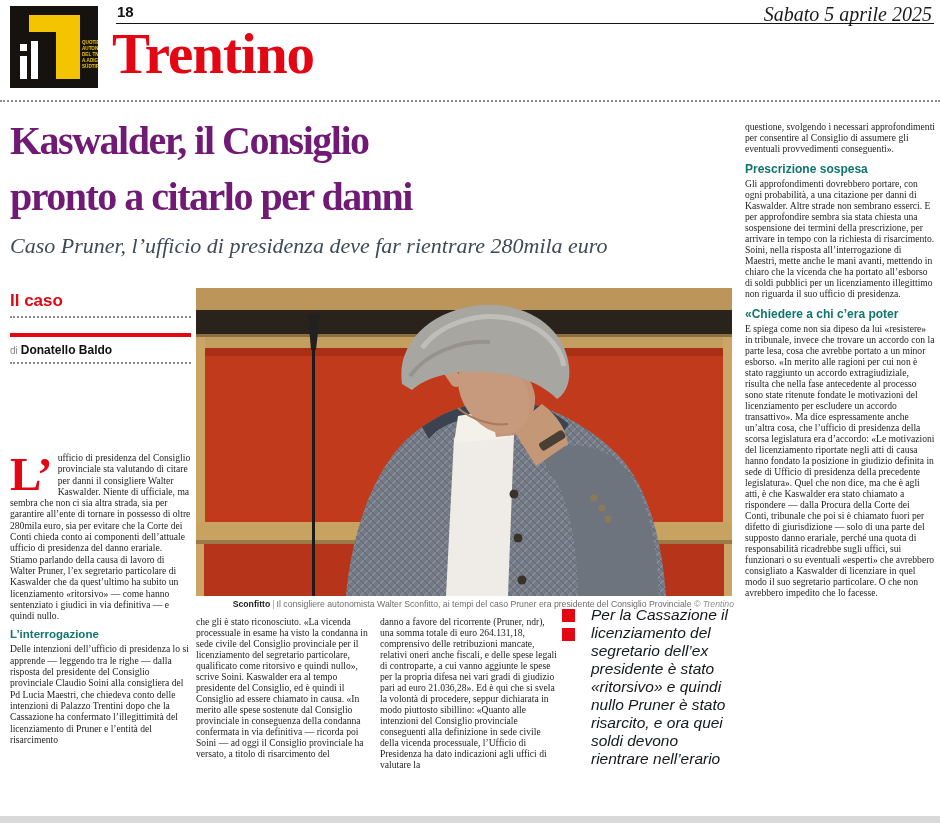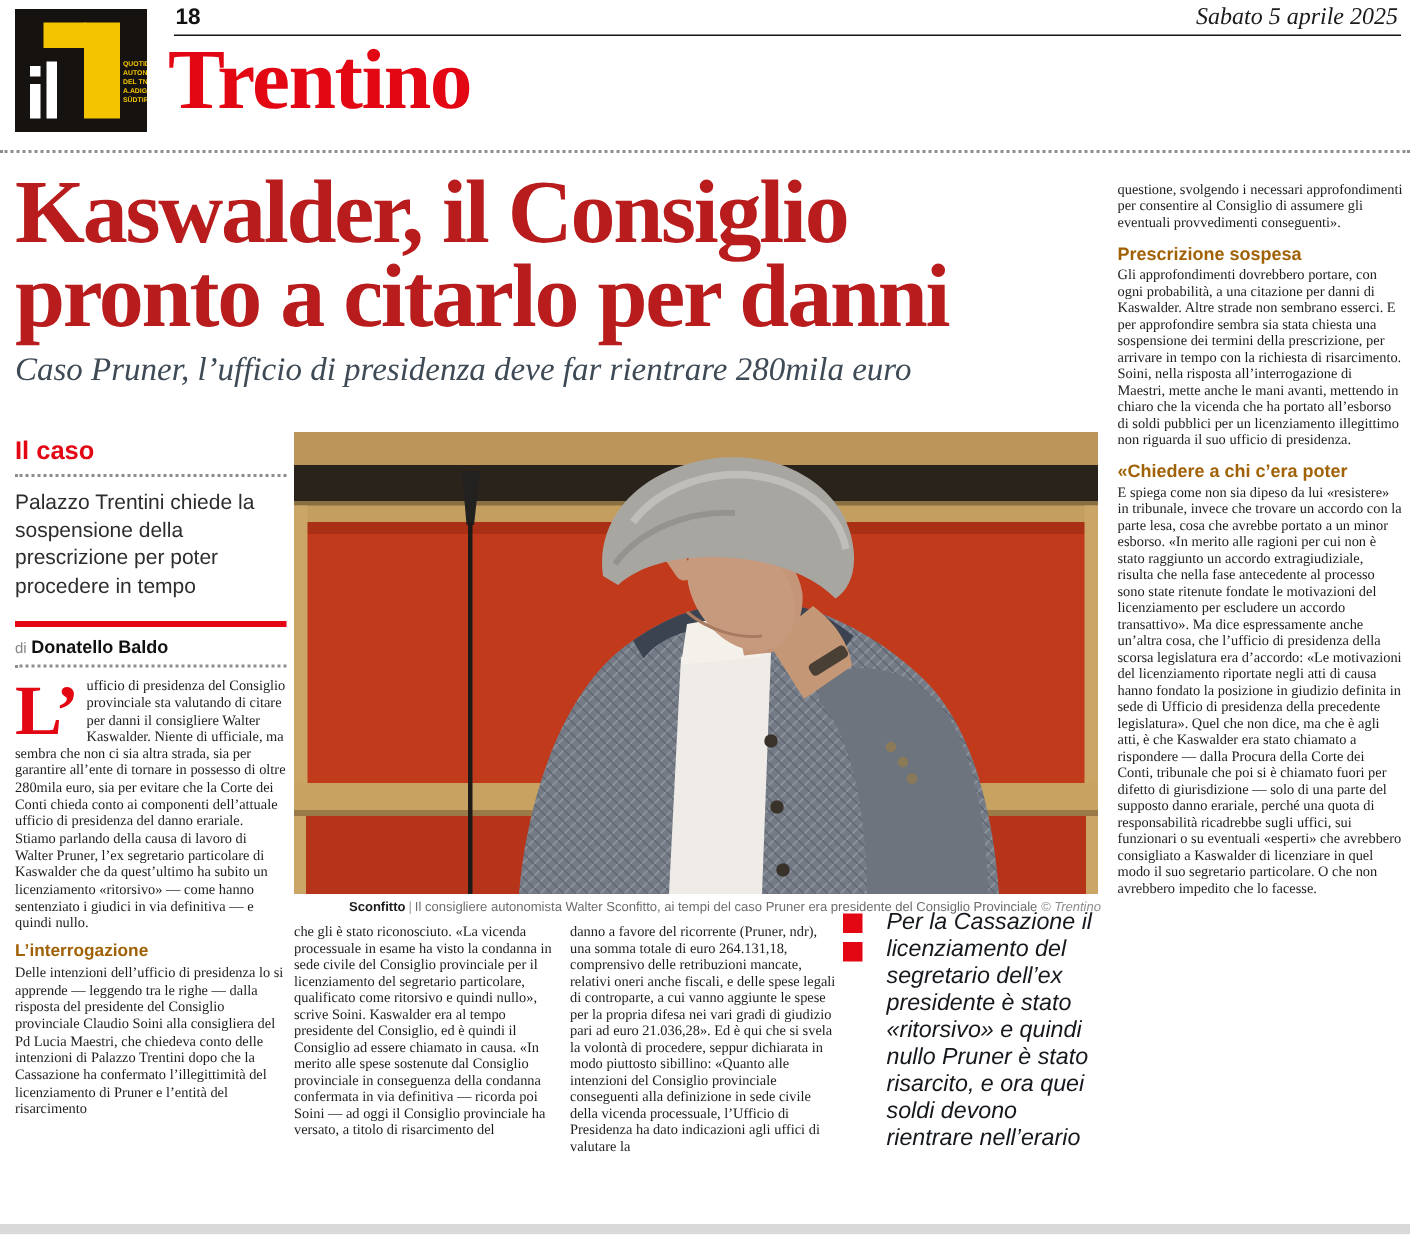--- a/index.html
+++ b/index.html
@@ -4,47 +4,47 @@
 <style>
   html,body{margin:0;padding:0;background:#fff;}
   .page{position:relative;width:940px;height:823px;background:#ffffff;overflow:hidden;
         font-family:"Liberation Sans",sans-serif;color:#1c1c1c;}
 
   
   .logo{position:absolute;left:10px;top:6px;width:88px;height:82px;}
   .pageno{position:absolute;left:117px;top:3px;font-size:15px;font-weight:bold;color:#111;}
   .header-rule{position:absolute;left:116px;right:6px;top:23px;border-top:1.6px solid #141414;}
   .pubdate{position:absolute;right:8px;top:3px;font-family:"Liberation Serif",serif;
-           font-style:italic;font-size:16px;color:#1a1a1a;}
+           font-style:italic;font-size:20px;color:#1a1a1a;}
   .masthead{position:absolute;left:112px;top:24px;font-family:"Liberation Serif",serif;
             font-weight:bold;font-size:57px;letter-spacing:-1px;color:#e30613;line-height:60px;}
   .dotted{border-top:2px dotted #8d8d8d;}
   .header-dotted{position:absolute;left:0;width:940px;top:100px;}
 
   
   .headline{position:absolute;left:10px;top:113px;width:730px;}
   .headline h1{margin:0;font-family:"Liberation Serif",serif;font-weight:bold;
-               font-size:60px;line-height:56px;letter-spacing:-1.5px;color:#b91c1c;}
+               font-size:40px;line-height:56px;letter-spacing:-1.5px;color:#701a75;}
   .subtitle{position:absolute;left:10px;top:233px;width:730px;font-family:Liberation Serif, serif;
             font-style:italic;font-size:22px;color:#3e4a55;}
 
   
   .kicker{position:absolute;left:10px;top:291px;width:181px;}
   .kicker-label{font-size:17px;font-weight:700;color:#e30613;margin:0 0 5px 0;}
   .kicker-summary{font-size:14px;line-height:18.5px;color:#2d2d2d;margin-top:7px;}
   .red-rule{height:3.5px;background:#e30613;margin:15px 0 6px 0;}
   .byline{font-size:12px;color:#111;margin:2px 0 5px 0;}
   .byline .prefix{font-size:10px;color:#888;margin-right:3px;}
   .byline .author{font-weight:bold;}
 
   .body-col{position:absolute;font-family:"Liberation Serif",serif;font-size:9.6px;
             line-height:11px;color:#1d1d1d;overflow:hidden;}
   .body-col p{margin:0;}
   .col-subhead{font-family:"Liberation Sans",sans-serif;font-weight:bold;font-size:11.5px;
-               color:#a16207;margin:7px 0 2px 0;line-height:13px;}
+               color:#0f766e;margin:7px 0 2px 0;line-height:13px;}
   .col1{left:10px;top:452px;width:181px;height:371px;line-height:11.3px;}
   .col2{left:196px;top:616px;width:178px;height:207px;}
   .col3{left:380px;top:616px;width:178px;height:207px;}
   .col5{left:745px;top:121px;width:190px;height:702px;}
   .col5 .col-subhead{font-size:12px;margin-top:9px;}
 
   .dropcap{float:left;font-family:"Liberation Serif",serif;font-weight:bold;color:#e30613;
            font-size:47px;line-height:38px;margin:3px 5px 0 0;}
 
   
@@ -92,21 +92,20 @@
 
   <div class="headline">
     <h1><span>Kaswalder, il Consiglio</span><br>
         <span>pronto a citarlo per danni</span></h1>
   </div>
   <div class="subtitle">Caso Pruner, l’ufficio di presidenza deve far rientrare 280mila euro</div>
 
   <div class="kicker">
     <div class="kicker-label">Il caso</div>
     <div class="dotted"></div>
-    <div class="kicker-summary">Palazzo Trentini chiede la sospensione della prescrizione per poter procedere in tempo</div>
     <div class="red-rule"></div>
     <div class="byline">
       <span class="prefix">di</span><span class="author">Donatello Baldo</span>
     </div>
     <div class="dotted"></div>
   </div>
 
   <div class="body-col col1">
     <p><span class="dropcap">L’</span><span>ufficio di presidenza del Consiglio provinciale sta valutando di citare per danni il consigliere Walter Kaswalder. Niente di ufficiale, ma sembra che non ci sia altra strada, sia per garantire all’ente di tornare in possesso di oltre 280mila euro, sia per evitare che la Corte dei Conti chieda conto ai componenti dell’attuale ufficio di presidenza del danno erariale. Stiamo parlando della causa di lavoro di Walter Pruner, l’ex segretario particolare di Kaswalder che da quest’ultimo ha subito un licenziamento «ritorsivo» — come hanno sentenziato i giudici in via definitiva — e quindi nullo.</span></p>
     <div class="col-subhead">L’interrogazione</div>

